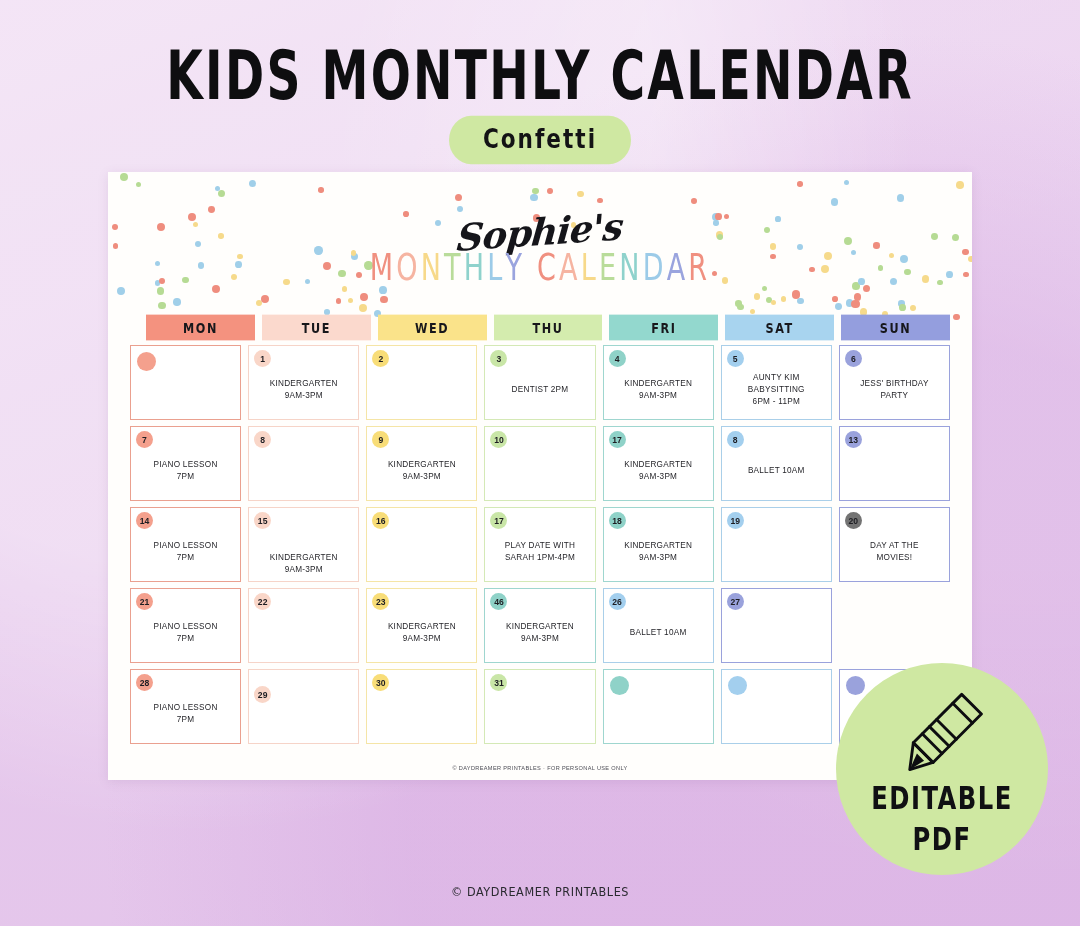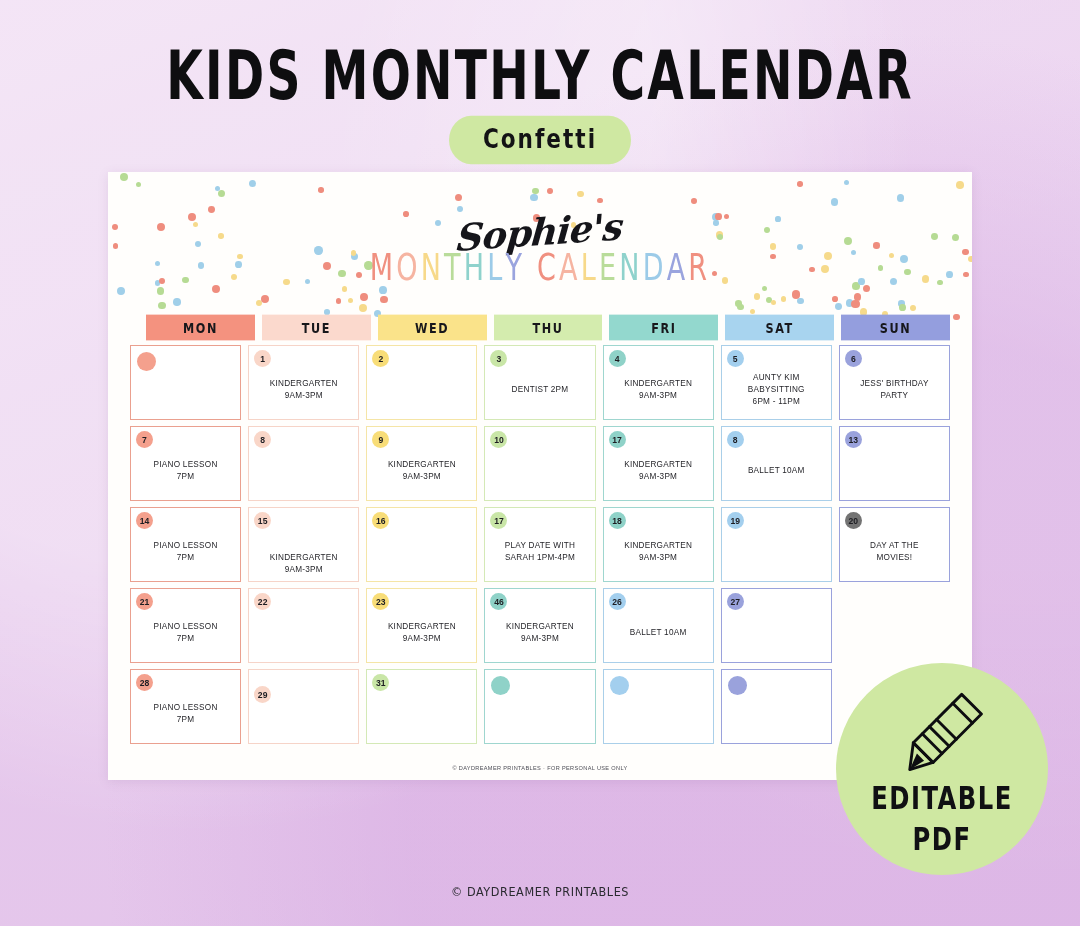--- a/index.html
+++ b/index.html
@@ -450,20 +450,23 @@
         </div>
       </div>
       <div class="week-row">
         <div class="day-cell" style="border-color: rgb(234, 160, 143);">
           <div class="day-number" style="background: rgb(244, 160, 141);">28</div>
           <div class="event-text">PIANO LESSON<br>7PM</div>
         </div>
         <div class="day-cell" style="border-color: rgb(246, 212, 200);">
           <div class="day-number" style="background: rgb(249, 214, 200); margin-top: 12px;">29</div>
         </div>
+        <div class="day-cell" style="border-color: rgb(245, 229, 166);">
+          <div class="day-number" style="background: rgb(248, 221, 120);">30</div>
+        </div>
         <div class="day-cell" style="border-color: rgb(212, 233, 182);">
           <div class="day-number" style="background: rgb(201, 230, 167);">31</div>
         </div>
         <div class="day-cell" style="border-color: rgb(159, 214, 207);">
           <div class="day-number blank" style="background: rgb(143, 210, 200);"></div>
         </div>
         <div class="day-cell" style="border-color: rgb(170, 207, 233);">
           <div class="day-number blank" style="background: rgb(163, 207, 238);"></div>
         </div>
         <div class="day-cell" style="border-color: rgb(154, 162, 220);">

